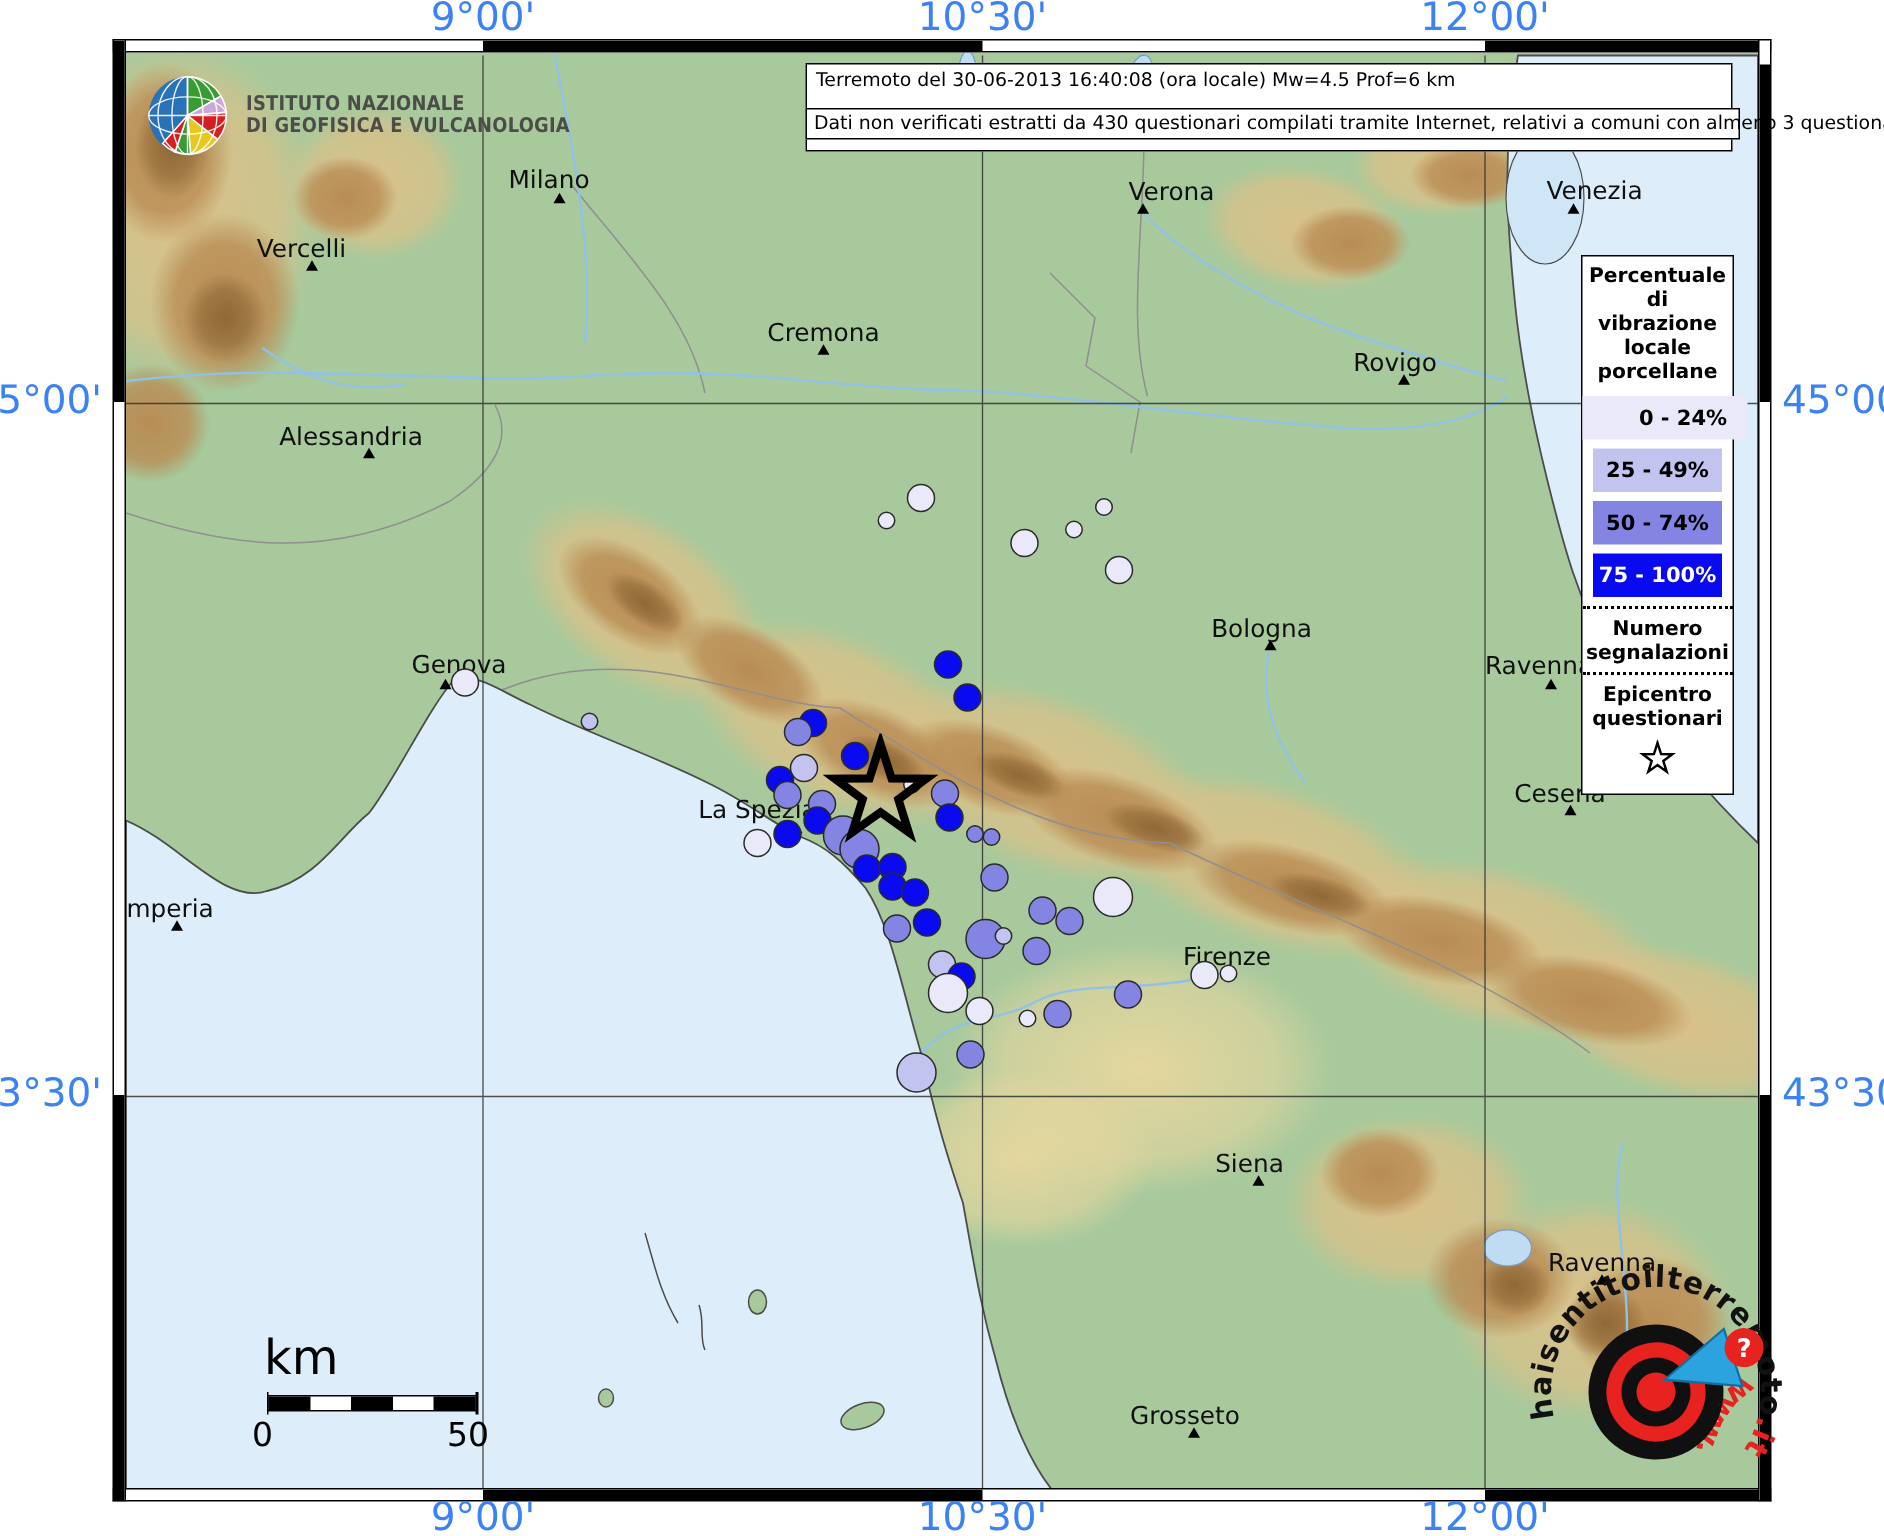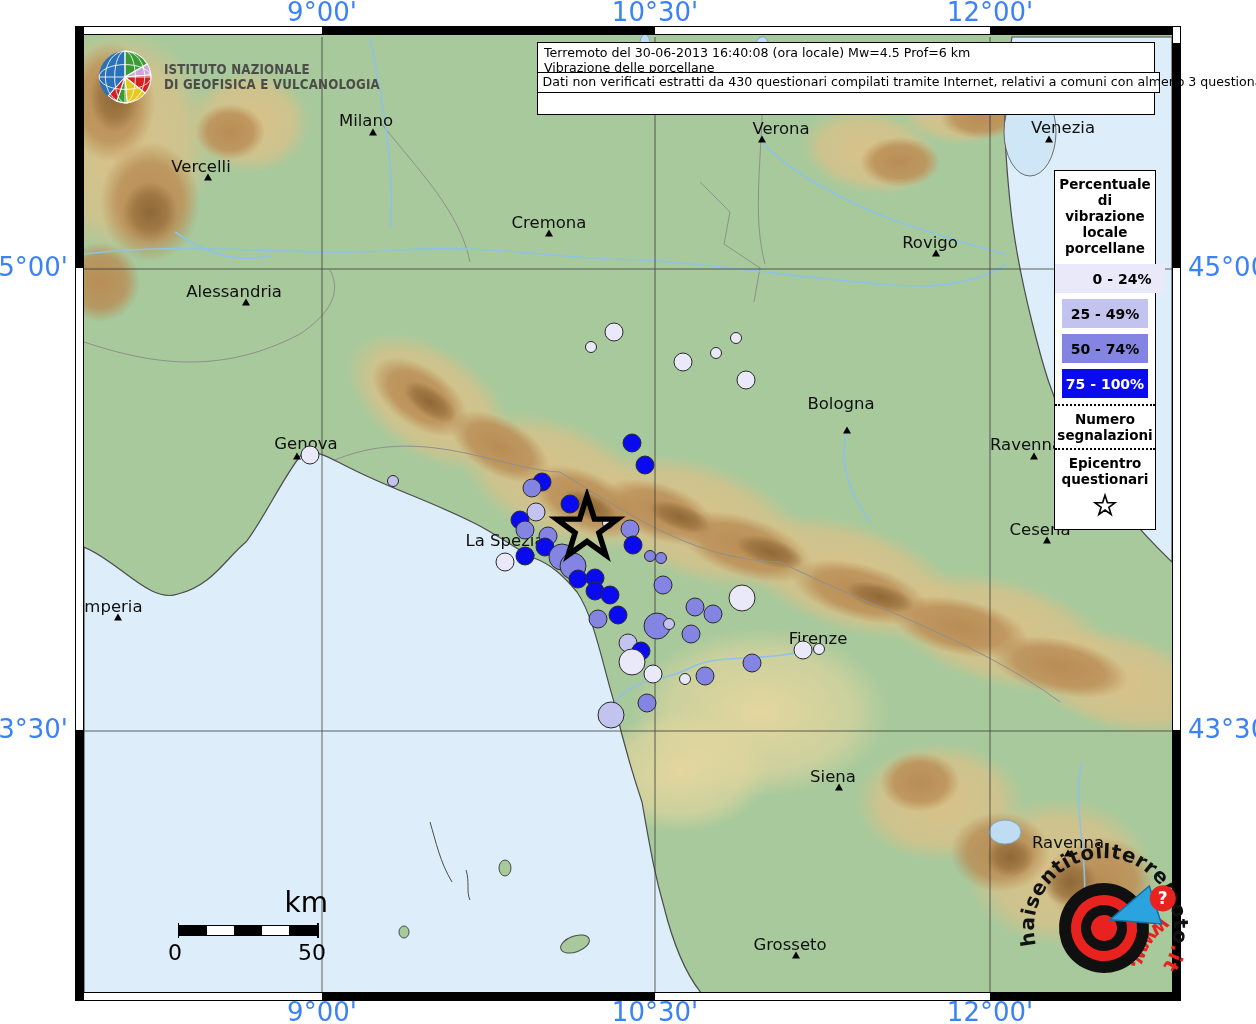--- a/index.html
+++ b/index.html
@@ -34,21 +34,21 @@
   #legend .ltitle{font-weight:bold;font-size:13.5px;line-height:16px;padding:5px 1px 2px 1px;}
   .chip{width:86px;height:29px;margin:6px auto 6px auto;display:flex;align-items:center;justify-content:center;font-weight:bold;font-size:14px;}
   .dotted-sep{border-top:2px dotted #000;margin:3px 0;}
   #legend-sizes{display:grid;grid-template-columns:1fr 1fr;row-gap:2px;padding:2px 2px 4px 2px;align-items:end;}
   .size-cell{display:flex;flex-direction:column;align-items:center;justify-content:flex-end;}
   .size-circle{border:1.8px solid #000;border-radius:50%;background:#fff;}
   .size-label{font-size:14px;margin-top:1px;}
   #legend .epi-star{padding:4px 0 6px 0;}
   
   #scalebar{position:absolute;left:168px;top:886px;width:160px;z-index:20;color:#000;}
-  #scalebar .km{text-align:right;font-size:28px;margin-left:8px;}
+  #scalebar .km{text-align:left;font-size:32px;margin-left:8px;}
   #scalebar .bar{position:relative;margin:6px 0 0 10px;width:138px;height:9px;border:1.4px solid #000;box-sizing:content-box;background:#fff;}
   #scalebar .bar .bseg{position:absolute;top:0;height:100%;background:#000;}
   #scalebar .bar:before,#scalebar .bar:after{content:"";position:absolute;top:-3px;width:1.5px;height:15px;background:#000;}
   #scalebar .bar:before{left:-1.5px;} #scalebar .bar:after{right:-1.5px;}
   #scalebar .nums{display:flex;justify-content:space-between;font-size:22px;margin:4px 0 0 0;width:158px;}
   
   #ingv{position:absolute;left:96px;top:48px;display:flex;align-items:center;z-index:25;}
   #ingv .txt{margin-left:10px;color:#4c4c48;font-weight:bold;font-size:13.5px;line-height:15.5px;transform:scaleX(0.88);transform-origin:left center;letter-spacing:0.2px;white-space:nowrap;}
   
   #weblogo{position:absolute;left:1014px;top:838px;width:180px;height:180px;z-index:22;}
@@ -182,21 +182,21 @@
       <div class="city-label" style="left: 979px; top: 92px;">Venezia</div>
       <div class="city-marker" style="left: 124px; top: 142px;"></div>
       <div class="city-label" style="left: 117px; top: 131px;">Vercelli</div>
       <div class="city-marker" style="left: 465px; top: 198px;"></div>
       <div class="city-label" style="left: 465px; top: 187px;">Cremona</div>
       <div class="city-marker" style="left: 852px; top: 218px;"></div>
       <div class="city-label" style="left: 846px; top: 207px;">Rovigo</div>
       <div class="city-marker" style="left: 162px; top: 267px;"></div>
       <div class="city-label" style="left: 150px; top: 256px;">Alessandria</div>
       <div class="city-marker" style="left: 763px; top: 395px;"></div>
-      <div class="city-label" style="left: 757px; top: 368px; text-align: center;">Bologna</div>
+      <div class="city-label" style="left: 757px; top: 384px; text-align: center;">Bologna</div>
       <div class="city-marker" style="left: 950px; top: 421px;"></div>
       <div class="city-label" style="left: 942px; top: 409px;">Ravenna</div>
       <div class="city-marker" style="left: 213px; top: 421px;"></div>
       <div class="city-label" style="left: 222px; top: 408px;">Genova</div>
       <div class="city-marker" style="left: 963px; top: 505px;"></div>
       <div class="city-label" style="left: 956px; top: 494px;">Cesena</div>
       <div class="city-marker" style="left: 447px; top: 517px;"></div>
       <div class="city-label" style="left: 421px; top: 505px;">La Spezia</div>
       <div class="city-marker" style="left: 34px; top: 582px;"></div>
       <div class="city-label" style="left: 27px; top: 571px;">Imperia</div>
@@ -291,21 +291,20 @@
 <div class="axis-label" style="left:322px;top:1012px;">9°00'</div>
 <div class="axis-label" style="left:655px;top:1012px;">10°30'</div>
 <div class="axis-label" style="left:990px;top:1012px;">12°00'</div>
 <div class="axis-label side-l" style="left:68px;top:267px;">45°00'</div>
 <div class="axis-label side-l" style="left:68px;top:729px;">43°30'</div>
 <div class="axis-label side-r" style="left:1188px;top:267px;">45°00'</div>
 <div class="axis-label side-r" style="left:1188px;top:729px;">43°30'</div>
 
 <div id="title-box">
   <div class="tline">Terremoto del 30-06-2013 16:40:08 (ora locale) Mw=4.5 Prof=6 km</div>
-  <div class="tline">Vibrazione delle porcellane</div>
   <div class="spacer"></div>
   <div id="title-line3-box">
     <div class="tline">Dati non verificati estratti da 430 questionari compilati tramite Internet, relativi a comuni con almeno 3 questionari.</div>
   </div>
 </div>
 
 <div id="legend">
   <div class="ltitle">
     <div>Percentuale</div>
     <div>di vibrazione</div>

